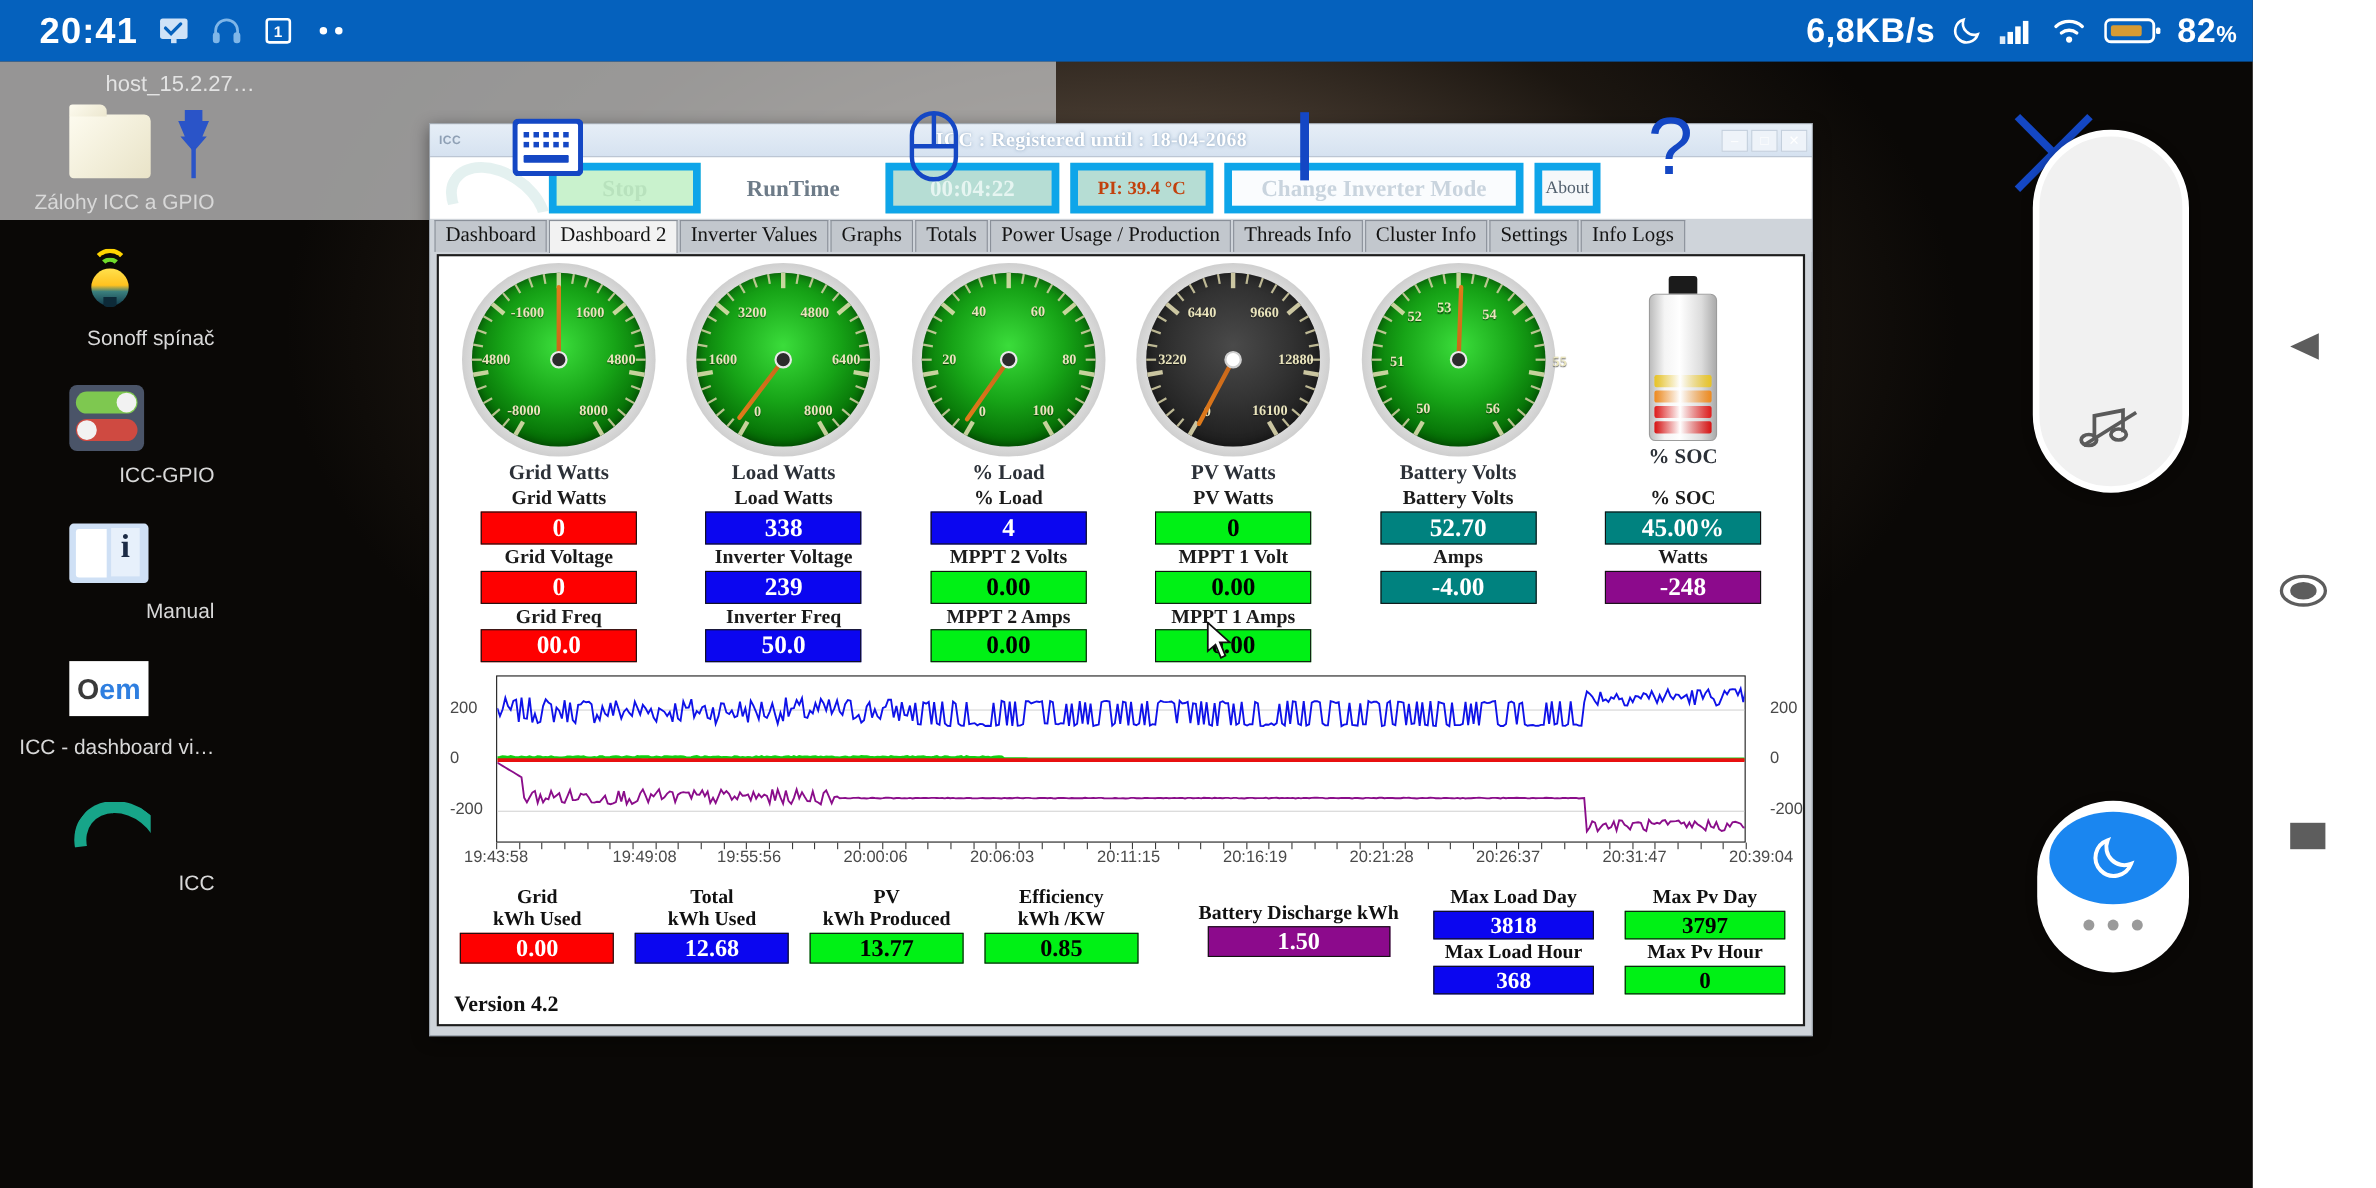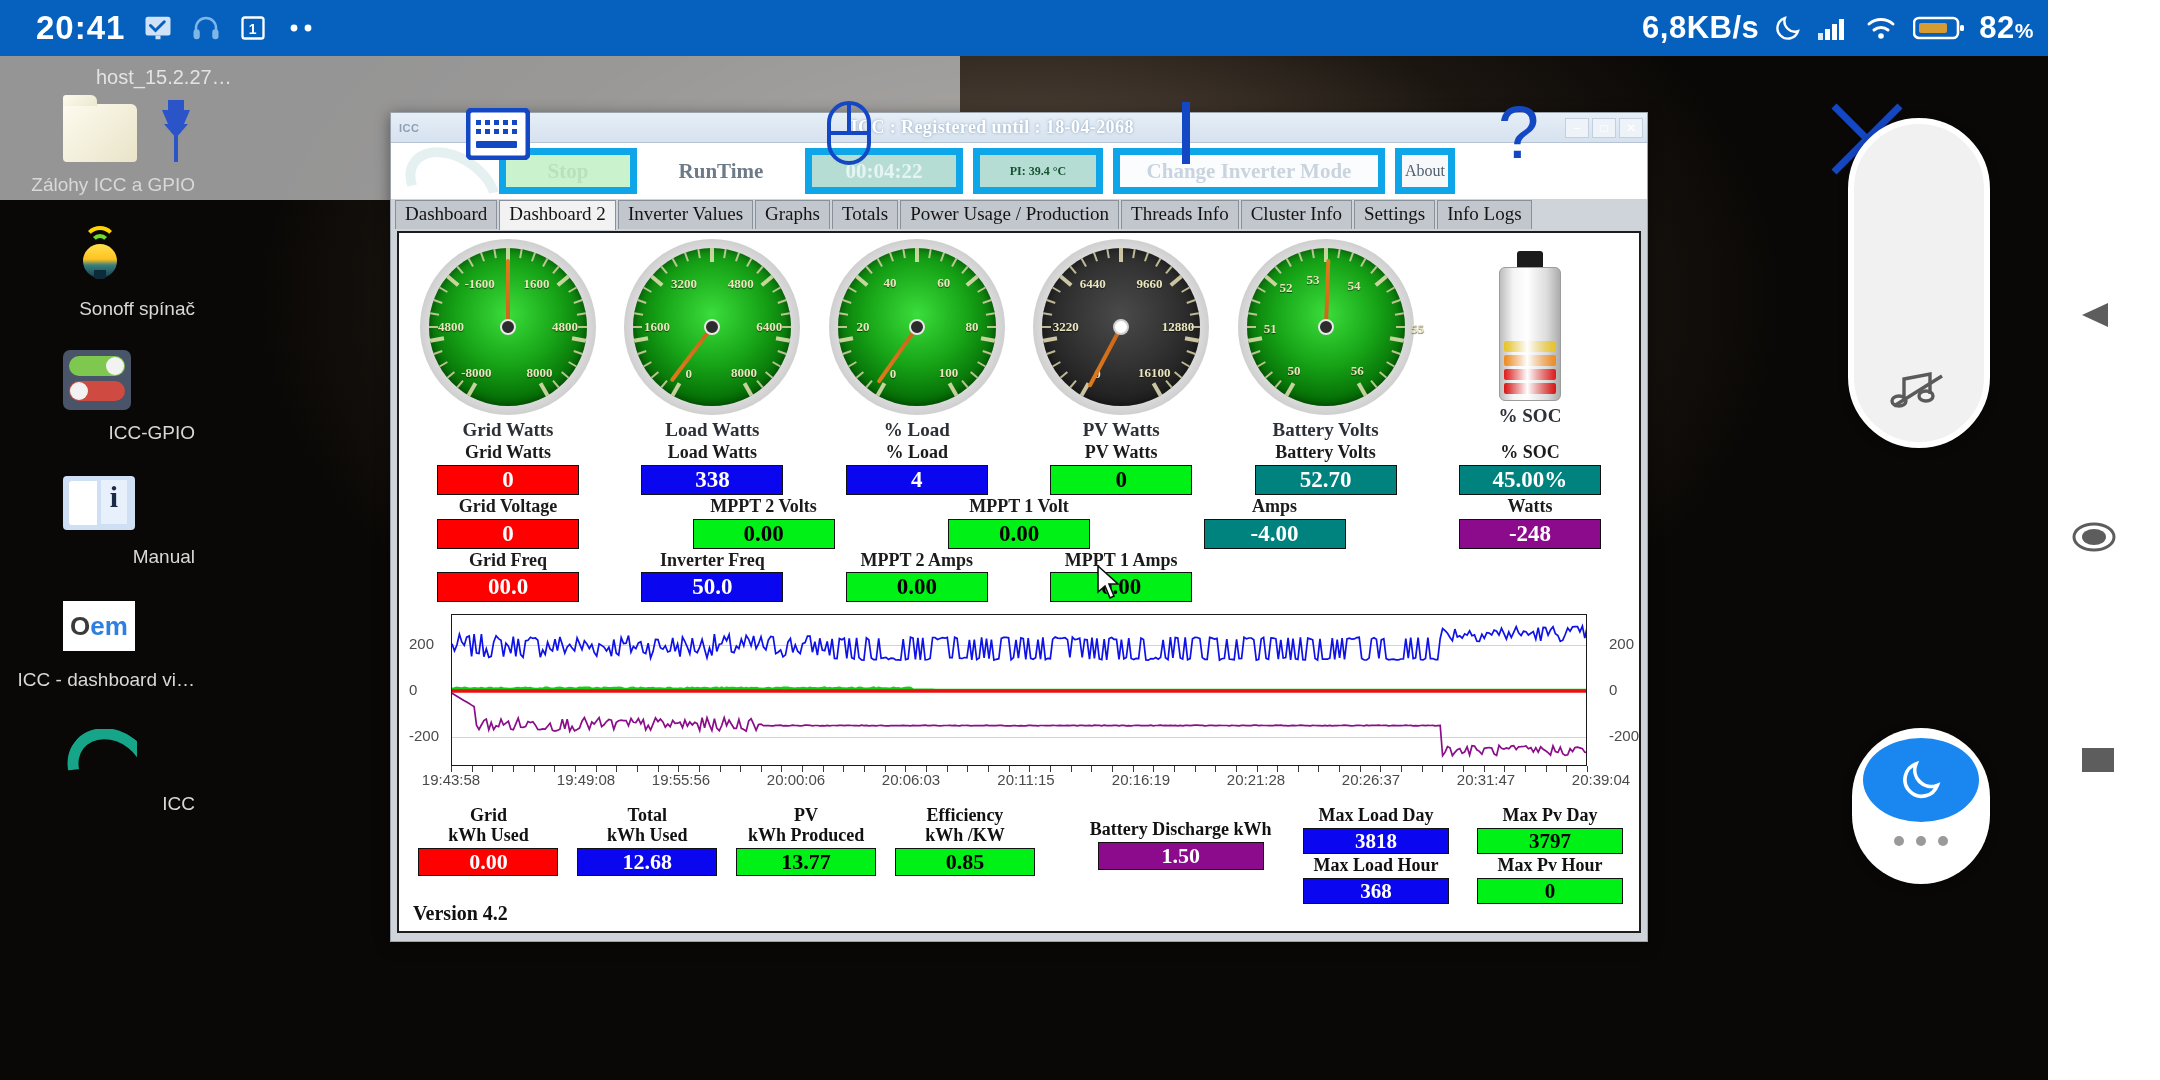--- a/index.html
+++ b/index.html
@@ -124,21 +124,21 @@
   .tb-logo { width: 92px; height: 44px; position: relative; opacity:.55;}
   .tb-logo:before{content:"";position:absolute;left:4px;top:4px;width:84px;height:52px;border-radius:50%;border:10px solid #cfe6e4;border-bottom-color:transparent;border-right-color:transparent;transform:rotate(34deg);}
   .tb-btn {
     height: 46px; display: flex; align-items: center; justify-content: center;
     font-family: "Liberation Serif", serif; font-weight: bold; font-size: 21px;
     padding: 0 12px; border: 7px solid #0ea5e9;
   }
   .tb-stop { background: #c9f2cd; color: #b8e2bd; width: 138px; }
   .tb-runtime { background: #ffffff; color: #6d7b88; border-color:#fff; width: 148px; }
   .tb-time { background: #b6ddd4; color: #e6f5f1; width: 158px; }
-  .tb-pi { background: #b6ddd4; color: #14532d; width: 130px; font-size:12px;}
+  .tb-pi { background: #b6ddd4; color: #c2410c; width: 130px; font-size:17px;}
   .tb-change { background: #fafcfe; color: #c9d4de; width: 272px; }
   .tb-batmode { background: #a7d4cb; color: #ffffff; width: 236px; }
   .tb-about { background: #f6f8fa; color: #52606e; width: 60px; font-size: 16px; font-weight:normal;}
 
   
   .tabs { display: flex; align-items: flex-end; height: 30px; background: #cfd4da; padding-left: 4px; }
   .tab {
     font-family: "Liberation Serif", serif; font-size: 19px; color: #141414;
     padding: 3px 9px 4px 9px; border: 1px solid #8a9099; border-bottom: none;
     background: #c2c7cd; margin-right: 2px; line-height: 1.1;
@@ -1052,20 +1052,24 @@
             <div class="val-cap">% SOC</div>
             <div class="val-box v-teal">45.00%</div>
           </div>
         </div>
         <div class="val-row">
           <div class="val-cell">
             <div class="val-cap">Grid Voltage</div>
             <div class="val-box v-red">0</div>
           </div>
           <div class="val-cell">
+            <div class="val-cap">Inverter Voltage</div>
+            <div class="val-box v-blue">239</div>
+          </div>
+          <div class="val-cell">
             <div class="val-cap">MPPT 2 Volts</div>
             <div class="val-box v-green">0.00</div>
           </div>
           <div class="val-cell">
             <div class="val-cap">MPPT 1 Volt</div>
             <div class="val-box v-green">0.00</div>
           </div>
           <div class="val-cell">
             <div class="val-cap">Amps</div>
             <div class="val-box v-teal">-4.00</div>

